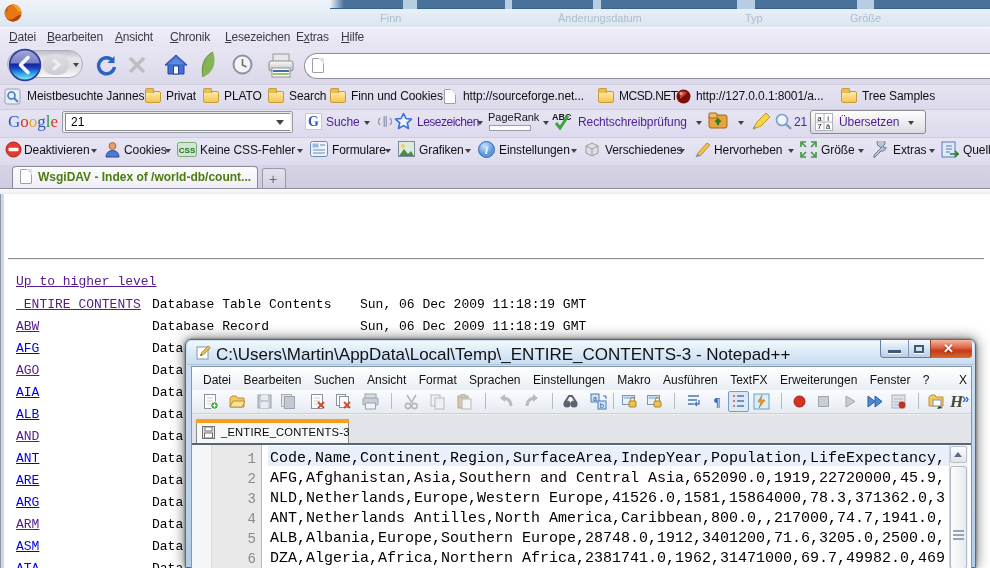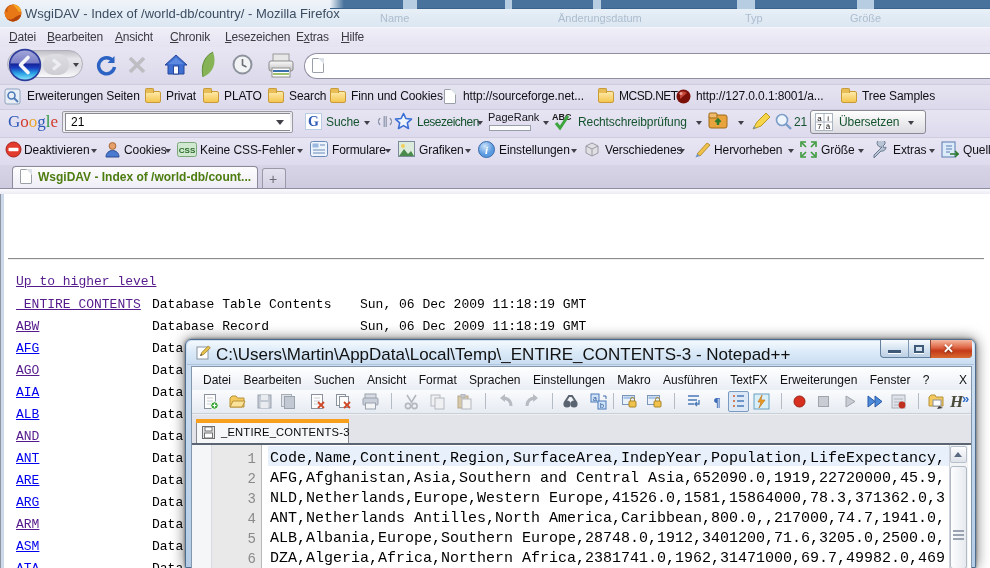--- a/index.html
+++ b/index.html
@@ -16,21 +16,21 @@
 .menuitem{position:absolute;top:30px;font-size:12px;color:#3b3b42;letter-spacing:-.2px}
 .menuitem u{text-decoration:underline}
 #navbar{left:0;top:47px;width:990px;height:37px;background:linear-gradient(#e8e6f3,#dbd8ea)}
 #bmbar{left:0;top:84px;width:990px;height:25px;background:linear-gradient(#e6e3f1,#dcd9ec);border-top:1px solid #cfccdf}
 #googlebar{left:0;top:109px;width:990px;height:28px;background:linear-gradient(#e7e4f2,#dddaee);border-top:1px solid #cfccdf}
 #devbar{left:0;top:137px;width:990px;height:28px;background:linear-gradient(#e8e5f3,#dedbee);border-top:1px solid #cfccdf}
 #tabbar{left:0;top:165px;width:990px;height:23px;background:linear-gradient(#d7d4e6,#cecbe0)}
 #tabshelf{left:0;top:188px;width:990px;height:6px;background:linear-gradient(#fbfbfd,#eceaf4);border-top:1px solid #8e8da0}
 .bmitem{position:absolute;top:89px;font-size:12px;color:#101014;letter-spacing:-.1px}
 .devtext{position:absolute;top:143px;font-size:12px;color:#101014;letter-spacing:-.1px}
-.gtext{position:absolute;top:115px;font-size:12px;color:#14532d;letter-spacing:-.1px}
+.gtext{position:absolute;top:115px;font-size:12px;color:#4c1d95;letter-spacing:-.1px}
 .drop{position:absolute;width:0;height:0;border-left:3.5px solid transparent;border-right:3.5px solid transparent;border-top:4px solid #404048}
 .folder{position:absolute;width:16px;height:12px;background:linear-gradient(#ffe9a8,#f3c64f);border:1px solid #c89b37;border-radius:2px}
 .folder:before{content:"";position:absolute;left:-1px;top:-4px;width:7px;height:4px;background:#e8bd55;border:1px solid #c89b37;border-bottom:none;border-radius:2px 2px 0 0}
 .pageicon{position:absolute;width:12px;height:15px;background:#fff;border:1px solid #9aa0a8;border-radius:1px}
 .pageicon:before{content:"";position:absolute;right:-1px;top:-1px;border:3px solid #c9cfd6;border-left-color:transparent;border-bottom-color:transparent;border-top-color:#dde2e8;border-right-color:#dde2e8}
 
 #page{left:0;top:194px;width:990px;height:374px;background:#fff;border-left:1px solid #8f96a3;box-shadow:inset 3px 0 0 #ccd9ea}
 h1.dir{font-family:"Liberation Serif",serif;font-size:34px;font-weight:bold;color:#000;position:absolute;left:10px;top:4px;letter-spacing:-.5px}
 #rule{position:absolute;left:8px;top:64px;width:976px;height:2px;border-top:1px solid #8c8c8c;border-bottom:1px solid #efefef}
 .row{position:absolute;font-size:13px;white-space:pre}
@@ -41,33 +41,32 @@
 <div id="stage">
 
 <div class="abs" id="titlebar"></div>
 <div class="abs" id="topstripe"></div>
 <div class="gap" style="left:403px;width:14px"></div>
 <div class="gap" style="left:505px;width:7px"></div>
 <div class="gap" style="left:593px;width:8px"></div>
 <div class="gap" style="left:737px;width:18px"></div>
 <div class="gap" style="left:857px;width:17px"></div>
 <div class="abs" id="ghosts">
-      <span style="position:absolute;left:20px">Name</span>
+      <span style="position:absolute;left:20px">Finn</span>
       <span style="position:absolute;left:198px">Änderungsdatum</span>
       <span style="position:absolute;left:385px">Typ</span>
       <span style="position:absolute;left:490px">Größe</span>
     </div>
 <svg class="abs" style="left:4px;top:4px" width="18" height="18" viewBox="0 0 18 18">
       <circle cx="9" cy="9" r="8.4" fill="#c65a10"></circle>
       <circle cx="10.2" cy="7.6" r="5.6" fill="#3f74b5"></circle>
       <path d="M9 .6a8.4 8.4 0 0 1 8.4 8.4c0 4.6-3.8 8.4-8.4 8.4A8.4 8.4 0 0 1 .6 9c0-1.2.3-2.4.7-3.4.3 1.8 1.2 2.6 2.4 2.6C2.4 5 4.4 1.6 9 .6z" fill="#e87716"></path>
       <path d="M9 .6c4 0 7.3 2.7 8.2 6.3-.9 1.6-2.6 1.3-3.4-.4C12.6 4.3 11 3.6 9 .6z" fill="#f5a623"></path>
       <path d="M17.2 10.6c-.8 3.8-4.1 6.8-8.2 6.8-2.6 0-5-1.3-6.5-3.2 2.2 1.4 4.6 1.6 6.5.6 2.8-1.4 3.4-3.2 8.2-4.2z" fill="#b3440a"></path>
     </svg>
-<div class="abs" id="fftitle">WsgiDAV - Index of /world-db/country/ - Mozilla Firefox</div>
 
 <div class="abs" id="menubar"></div>
 <div class="menuitem" style="left:9px"><u>D</u>atei</div>
 <div class="menuitem" style="left:47px"><u>B</u>earbeiten</div>
 <div class="menuitem" style="left:115px"><u>A</u>nsicht</div>
 <div class="menuitem" style="left:170px"><u>C</u>hronik</div>
 <div class="menuitem" style="left:225px"><u>L</u>esezeichen</div>
 <div class="menuitem" style="left:296px">E<u>x</u>tras</div>
 <div class="menuitem" style="left:341px"><u>H</u>ilfe</div>
 
@@ -128,21 +127,21 @@
     </svg>
 <div class="abs" style="left:304px;top:53px;width:690px;height:26px;border-radius:13px 0 0 13px;background:#fff;border:1px solid #8f8fa0;border-right:none"></div>
 <div class="pageicon" style="left:312px;top:58px"></div>
 
 <div class="abs" id="bmbar"></div>
 <svg class="abs" style="left:4px;top:88px" width="17" height="17" viewBox="0 0 17 17">
       <rect x="1" y="1" width="15" height="15" rx="2" fill="#e8eef6" stroke="#8fa3bd"></rect>
       <circle cx="7.5" cy="7.5" r="3.5" fill="none" stroke="#4c79b8" stroke-width="1.6"></circle>
       <path d="M10 10l4 4" stroke="#4c79b8" stroke-width="1.8"></path>
     </svg>
-<div class="bmitem" style="left:27px">Erweiterungen Seiten</div>
+<div class="bmitem" style="left:27px">Meistbesuchte Jannes</div>
 <div class="folder" style="left:145px;top:91px"></div>
 <div class="bmitem" style="left:166px">Privat</div>
 <div class="folder" style="left:203px;top:91px"></div>
 <div class="bmitem" style="left:224px">PLATO</div>
 <div class="folder" style="left:268px;top:91px"></div>
 <div class="bmitem" style="left:289px">Search</div>
 <div class="folder" style="left:330px;top:91px"></div>
 <div class="bmitem" style="left:351px">Finn und Cookies</div>
 <div class="pageicon" style="left:444px;top:89px"></div>
 <div class="bmitem" style="left:463px">http://sourceforge.net...</div>

